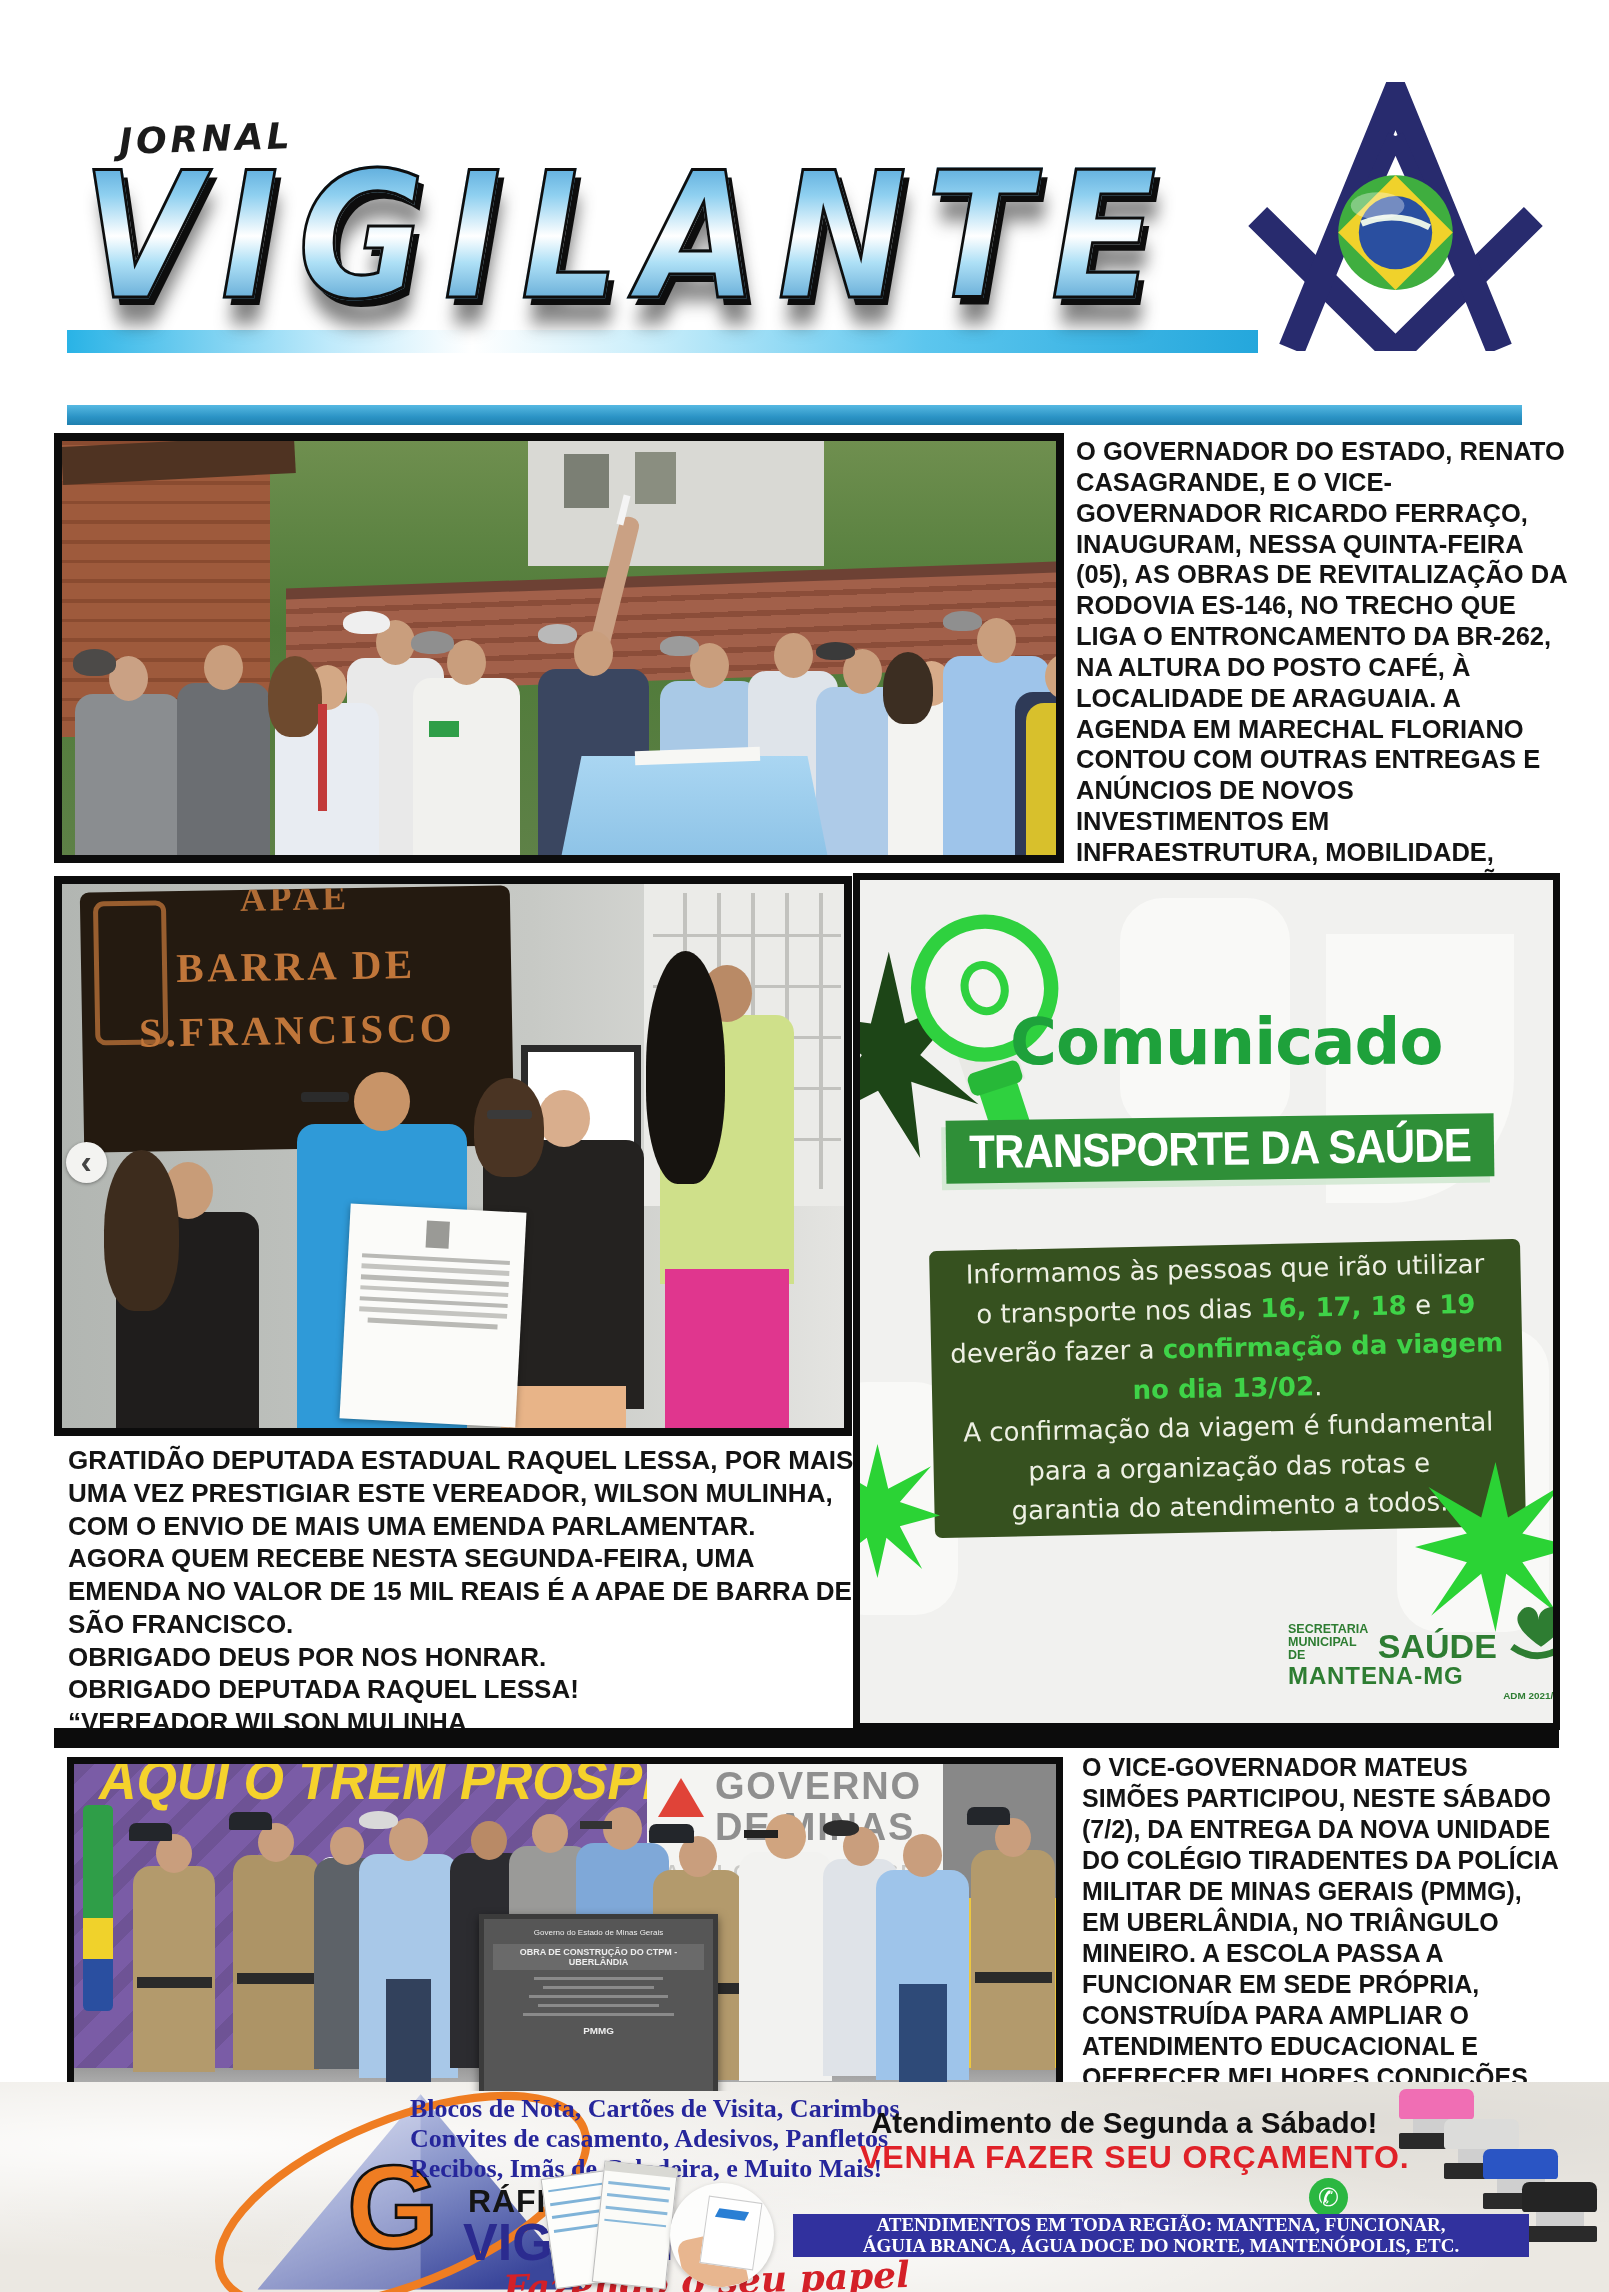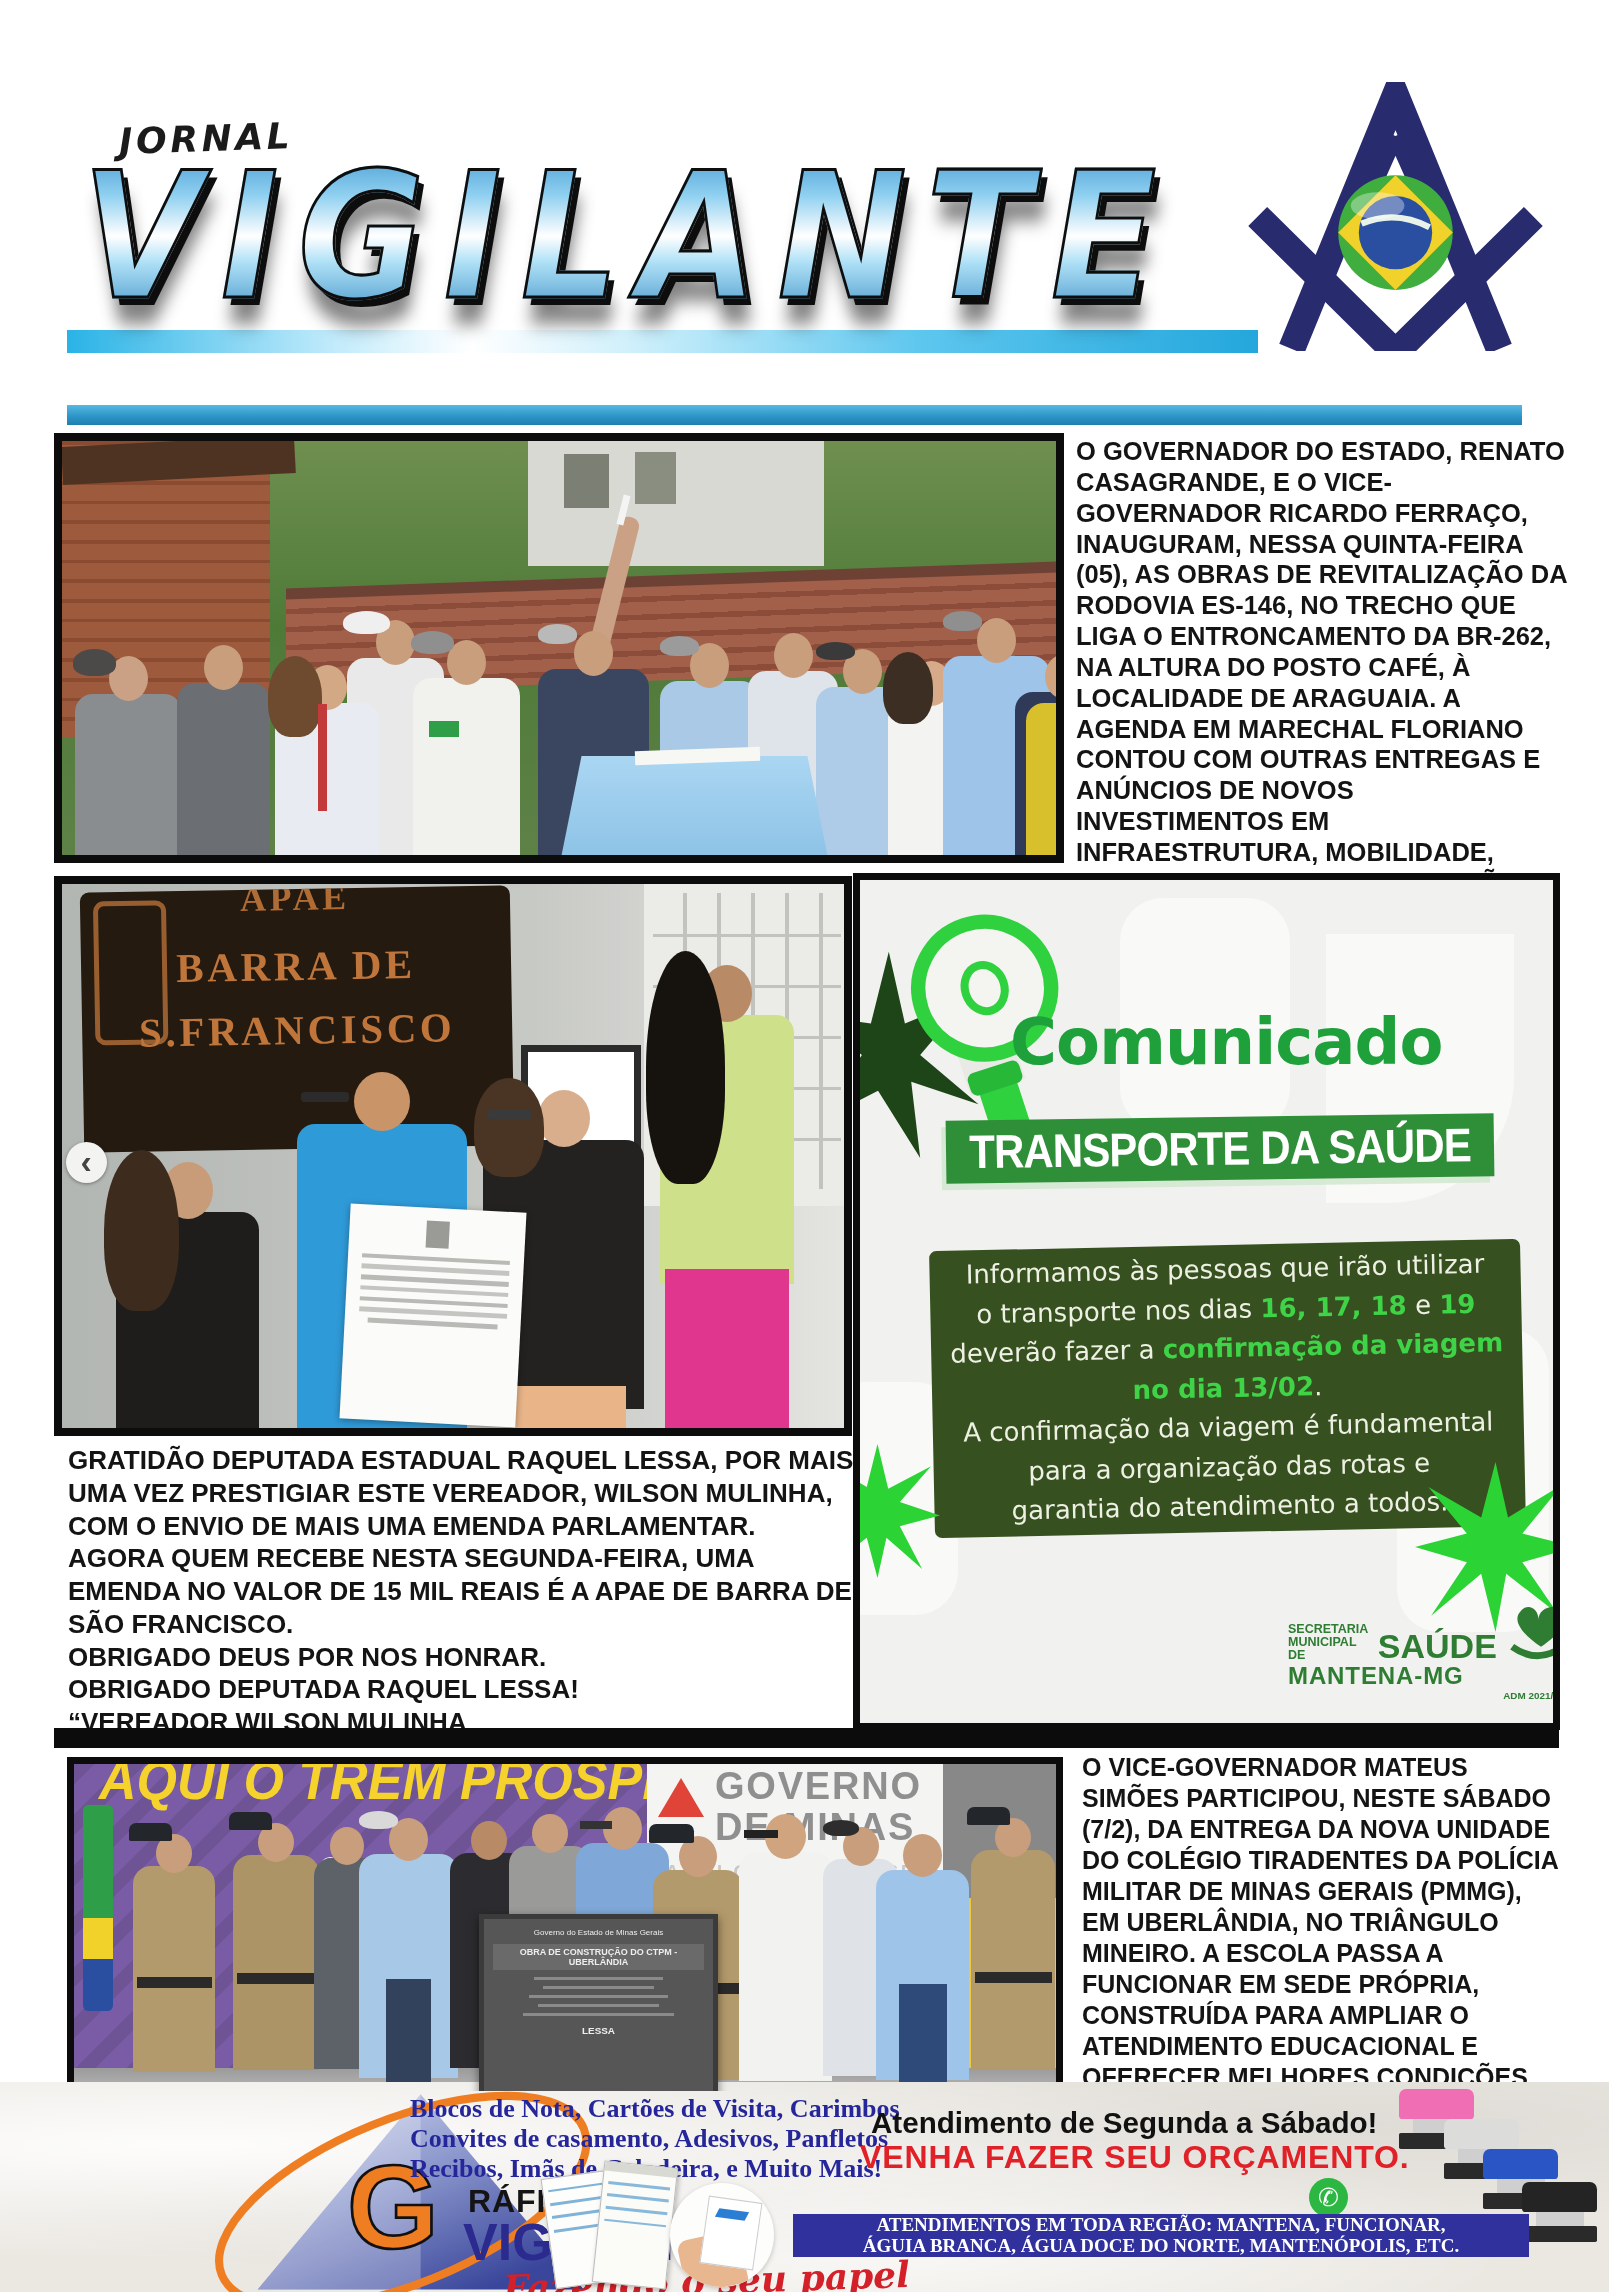--- a/index.html
+++ b/index.html
@@ -398,21 +398,21 @@
       </div>
 
     <div class="abs" style="left:405px;top:150px;width:229px;height:176px;background:#565656;border:5.4px solid #3b3b3b;box-shadow:0 2.7px 9px rgba(0,0,0,.5);color:#eee;text-align:center;z-index:5;">
       <div style="font-size:8px;margin-top:9px;">Governo do Estado de Minas Gerais</div>
       <div style="font-size:9px;font-weight:700;margin:7.2px 9px;background:#6a6a6a;padding:2.7px 0;">OBRA DE CONSTRUÇÃO DO CTPM - UBERLÂNDIA</div>
       <div style="height:3.6px;background:#8a8a8a;margin:5.4px 50px;"></div>
       <div style="height:3.6px;background:#8a8a8a;margin:5.4px 59px;"></div>
       <div style="height:3.6px;background:#8a8a8a;margin:5.4px 45px;"></div>
       <div style="height:3.6px;background:#8a8a8a;margin:5.4px 54px;"></div>
       <div style="height:3.6px;background:#8a8a8a;margin:5.4px 39px;"></div>
-      <div style="font-size:9.9px;font-weight:700;margin-top:9px;">LESSA</div>
+      <div style="font-size:9.9px;font-weight:700;margin-top:9px;">PMMG</div>
     </div>
   </div>
 
   <div class="article" id="article-bottom">O VICE-GOVERNADOR MATEUS SIMÕES PARTICIPOU, NESTE SÁBADO (7/2), DA ENTREGA DA NOVA UNIDADE DO COLÉGIO TIRADENTES DA POLÍCIA MILITAR DE MINAS GERAIS (PMMG), EM UBERLÂNDIA, NO TRIÂNGULO MINEIRO. A ESCOLA PASSA A FUNCIONAR EM SEDE PRÓPRIA, CONSTRUÍDA PARA AMPLIAR O ATENDIMENTO EDUCACIONAL E OFERECER MELHORES CONDIÇÕES DE ENSINO AOS ESTUDANTES DA REGIÃO.</div>
 
   <div class="paper"></div>
 
   <svg class="abs" style="left:134px;top:2087px;" width="627" height="206" viewBox="0 0 700 230">
     <defs>
       <linearGradient id="tri" x1="0" y1="0" x2="0.7" y2="1">

